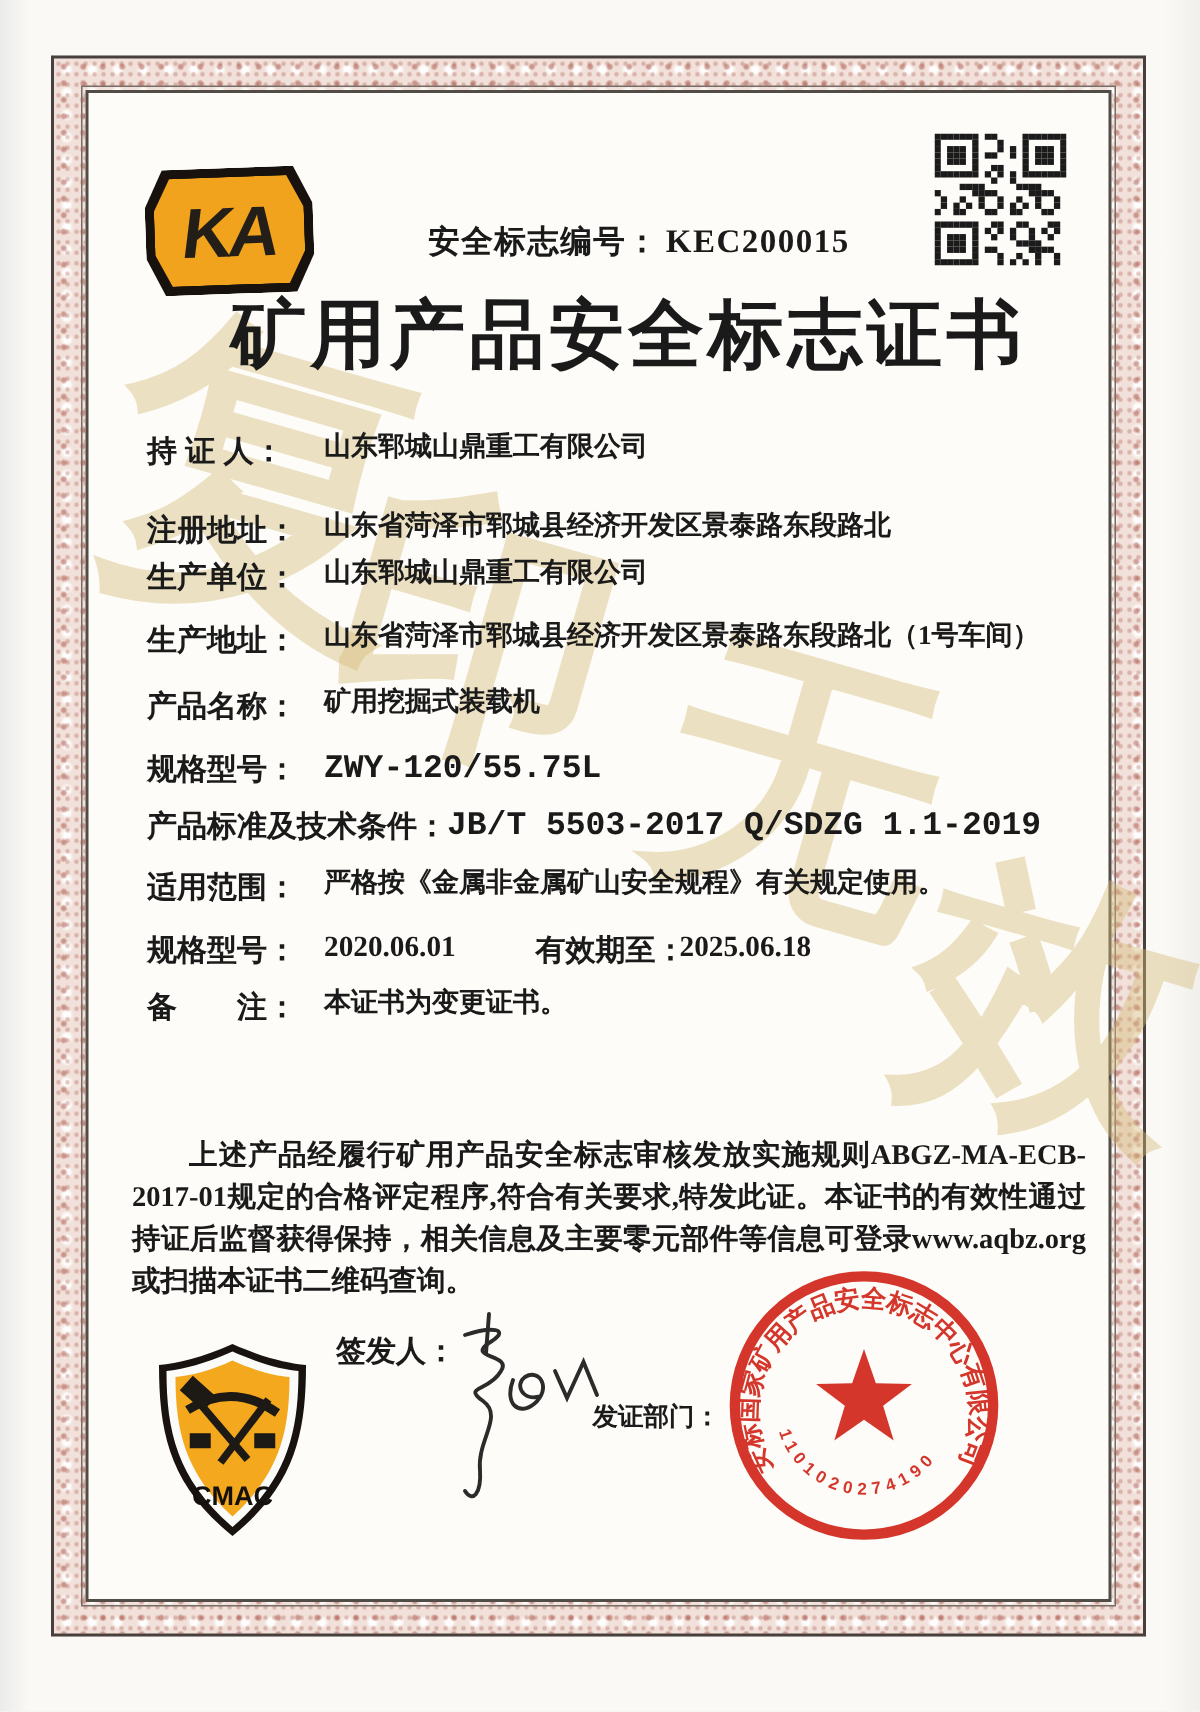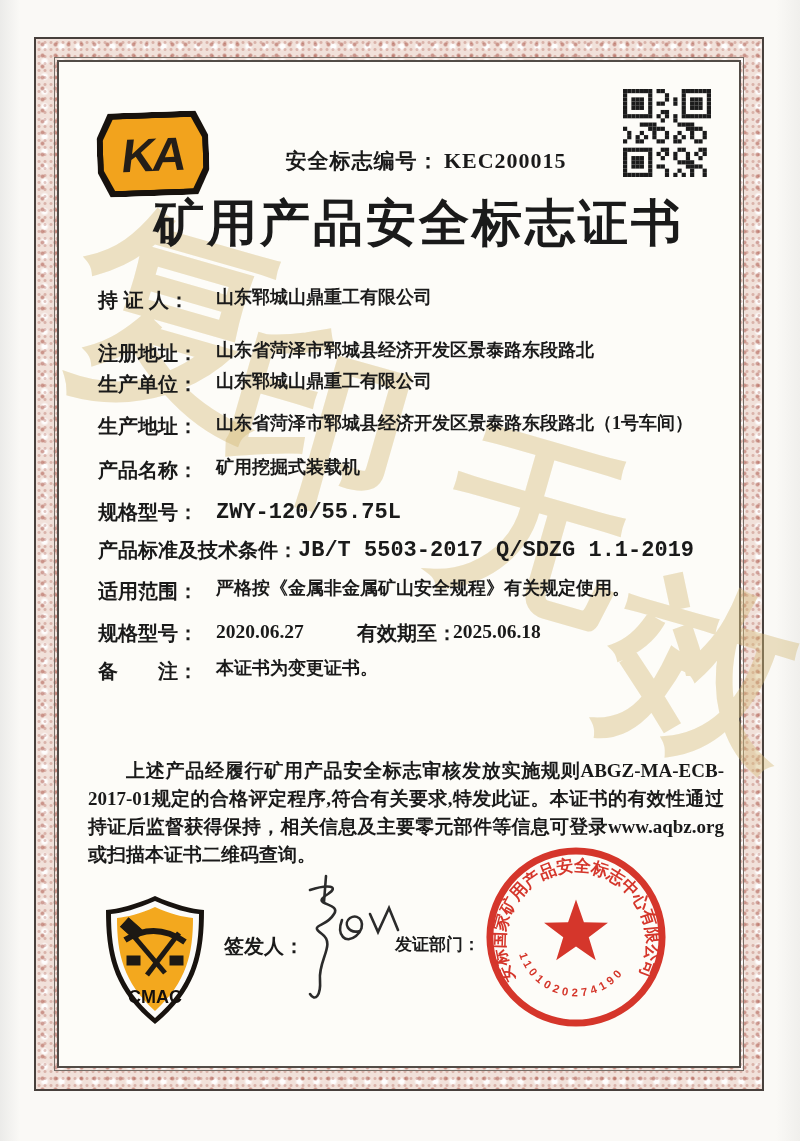--- a/index.html
+++ b/index.html
@@ -48,21 +48,21 @@
   .val{font-family:"Liberation Serif",serif;font-weight:700;font-size:18px;
       line-height:1.2;max-width:504px;}
   .val.latin{font-family:Liberation Mono, monospace;font-weight:bold;font-size:22px;padding-top:1px;}
   .val.date{font-family:"Liberation Serif",serif;font-weight:bold;font-size:19.5px;}
   .w141{width:141px;flex:none;}
   .w96{width:96px;flex:none;}
   .statement{left:88px;top:757px;width:636px;font-family:"Liberation Serif",serif;
       font-weight:600;font-size:19px;line-height:28px;text-indent:2em;text-align:justify;}
   
   .cmac{left:100px;top:893px;width:110px;height:135px;}
-  .sig-label{left:224px;top:933px;font-family:"Liberation Serif",serif;font-weight:bold;font-size:20px;}
+  .sig-label{left:224px;top:887px;font-family:"Liberation Serif",serif;font-weight:bold;font-size:20px;}
   .signature{left:288px;top:868px;width:118px;height:152px;}
   .dept-label{left:395px;top:933px;font-family:"Liberation Serif",serif;font-weight:bold;font-size:17px;}
   .seal{left:482px;top:843px;width:188px;height:188px;opacity:.93;}
 </style>
 </head>
 <body>
 
 <div class="cert">
 
   <div class="frame-band"></div>
@@ -308,21 +308,21 @@
     <span class="lab auto">产品标准及技术条件：</span>
     <span class="val latin">JB/T 5503-2017 Q/SDZG 1.1-2019</span>
   </div>
   <div class="z row" style="top:578px">
     <span class="lab">适用范围：</span>
     <span class="val">严格按《金属非金属矿山安全规程》有关规定使用。</span>
   </div>
 
   <div class="z row" style="top:620px">
     <span class="lab">规格型号：</span>
-    <span class="val date w141">2020.06.27</span>
+    <span class="val date w141">2020.06.01</span>
     <span class="lab w96">有效期至：</span>
     <span class="val date">2025.06.18</span>
   </div>
 
   <div class="z row" style="top:658px">
     <span class="lab">备　　注：</span>
     <span class="val">本证书为变更证书。</span>
   </div>
 
   <div class="z statement">上述产品经履行矿用产品安全标志审核发放实施规则ABGZ-MA-ECB-2017-01规定的合格评定程序,符合有关要求,特发此证。本证书的有效性通过持证后监督获得保持，相关信息及主要零元部件等信息可登录www.aqbz.org或扫描本证书二维码查询。</div>

